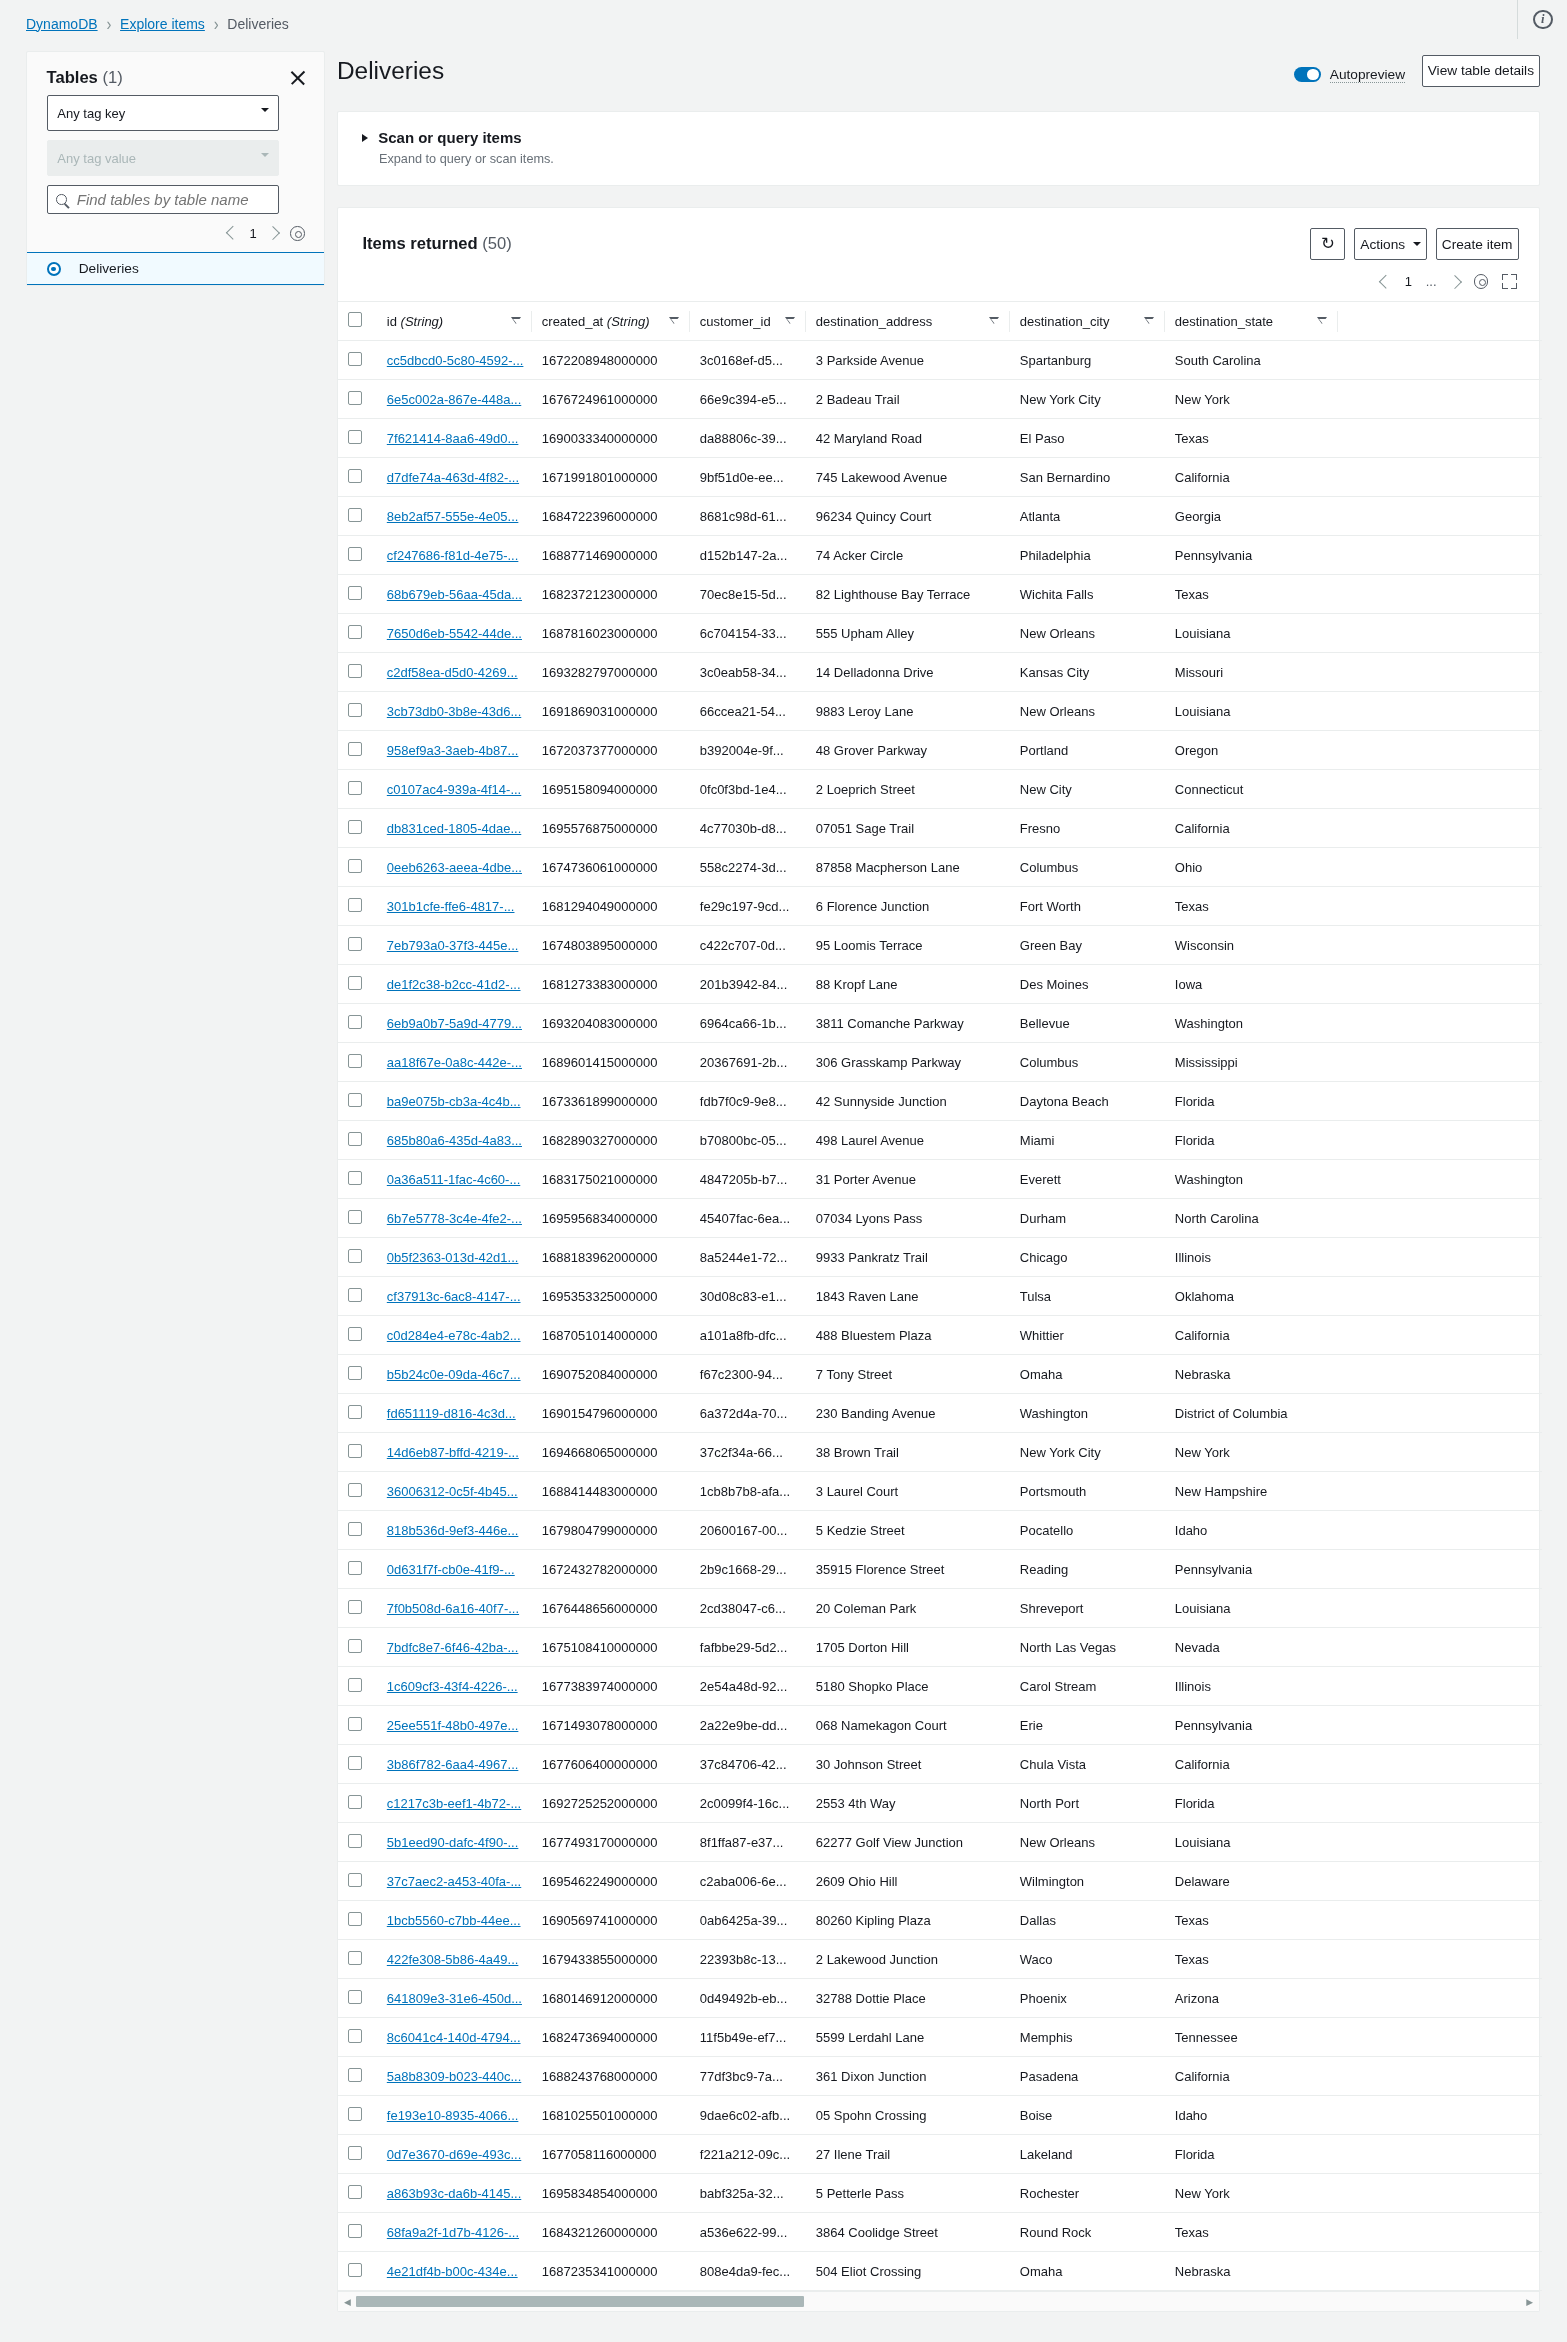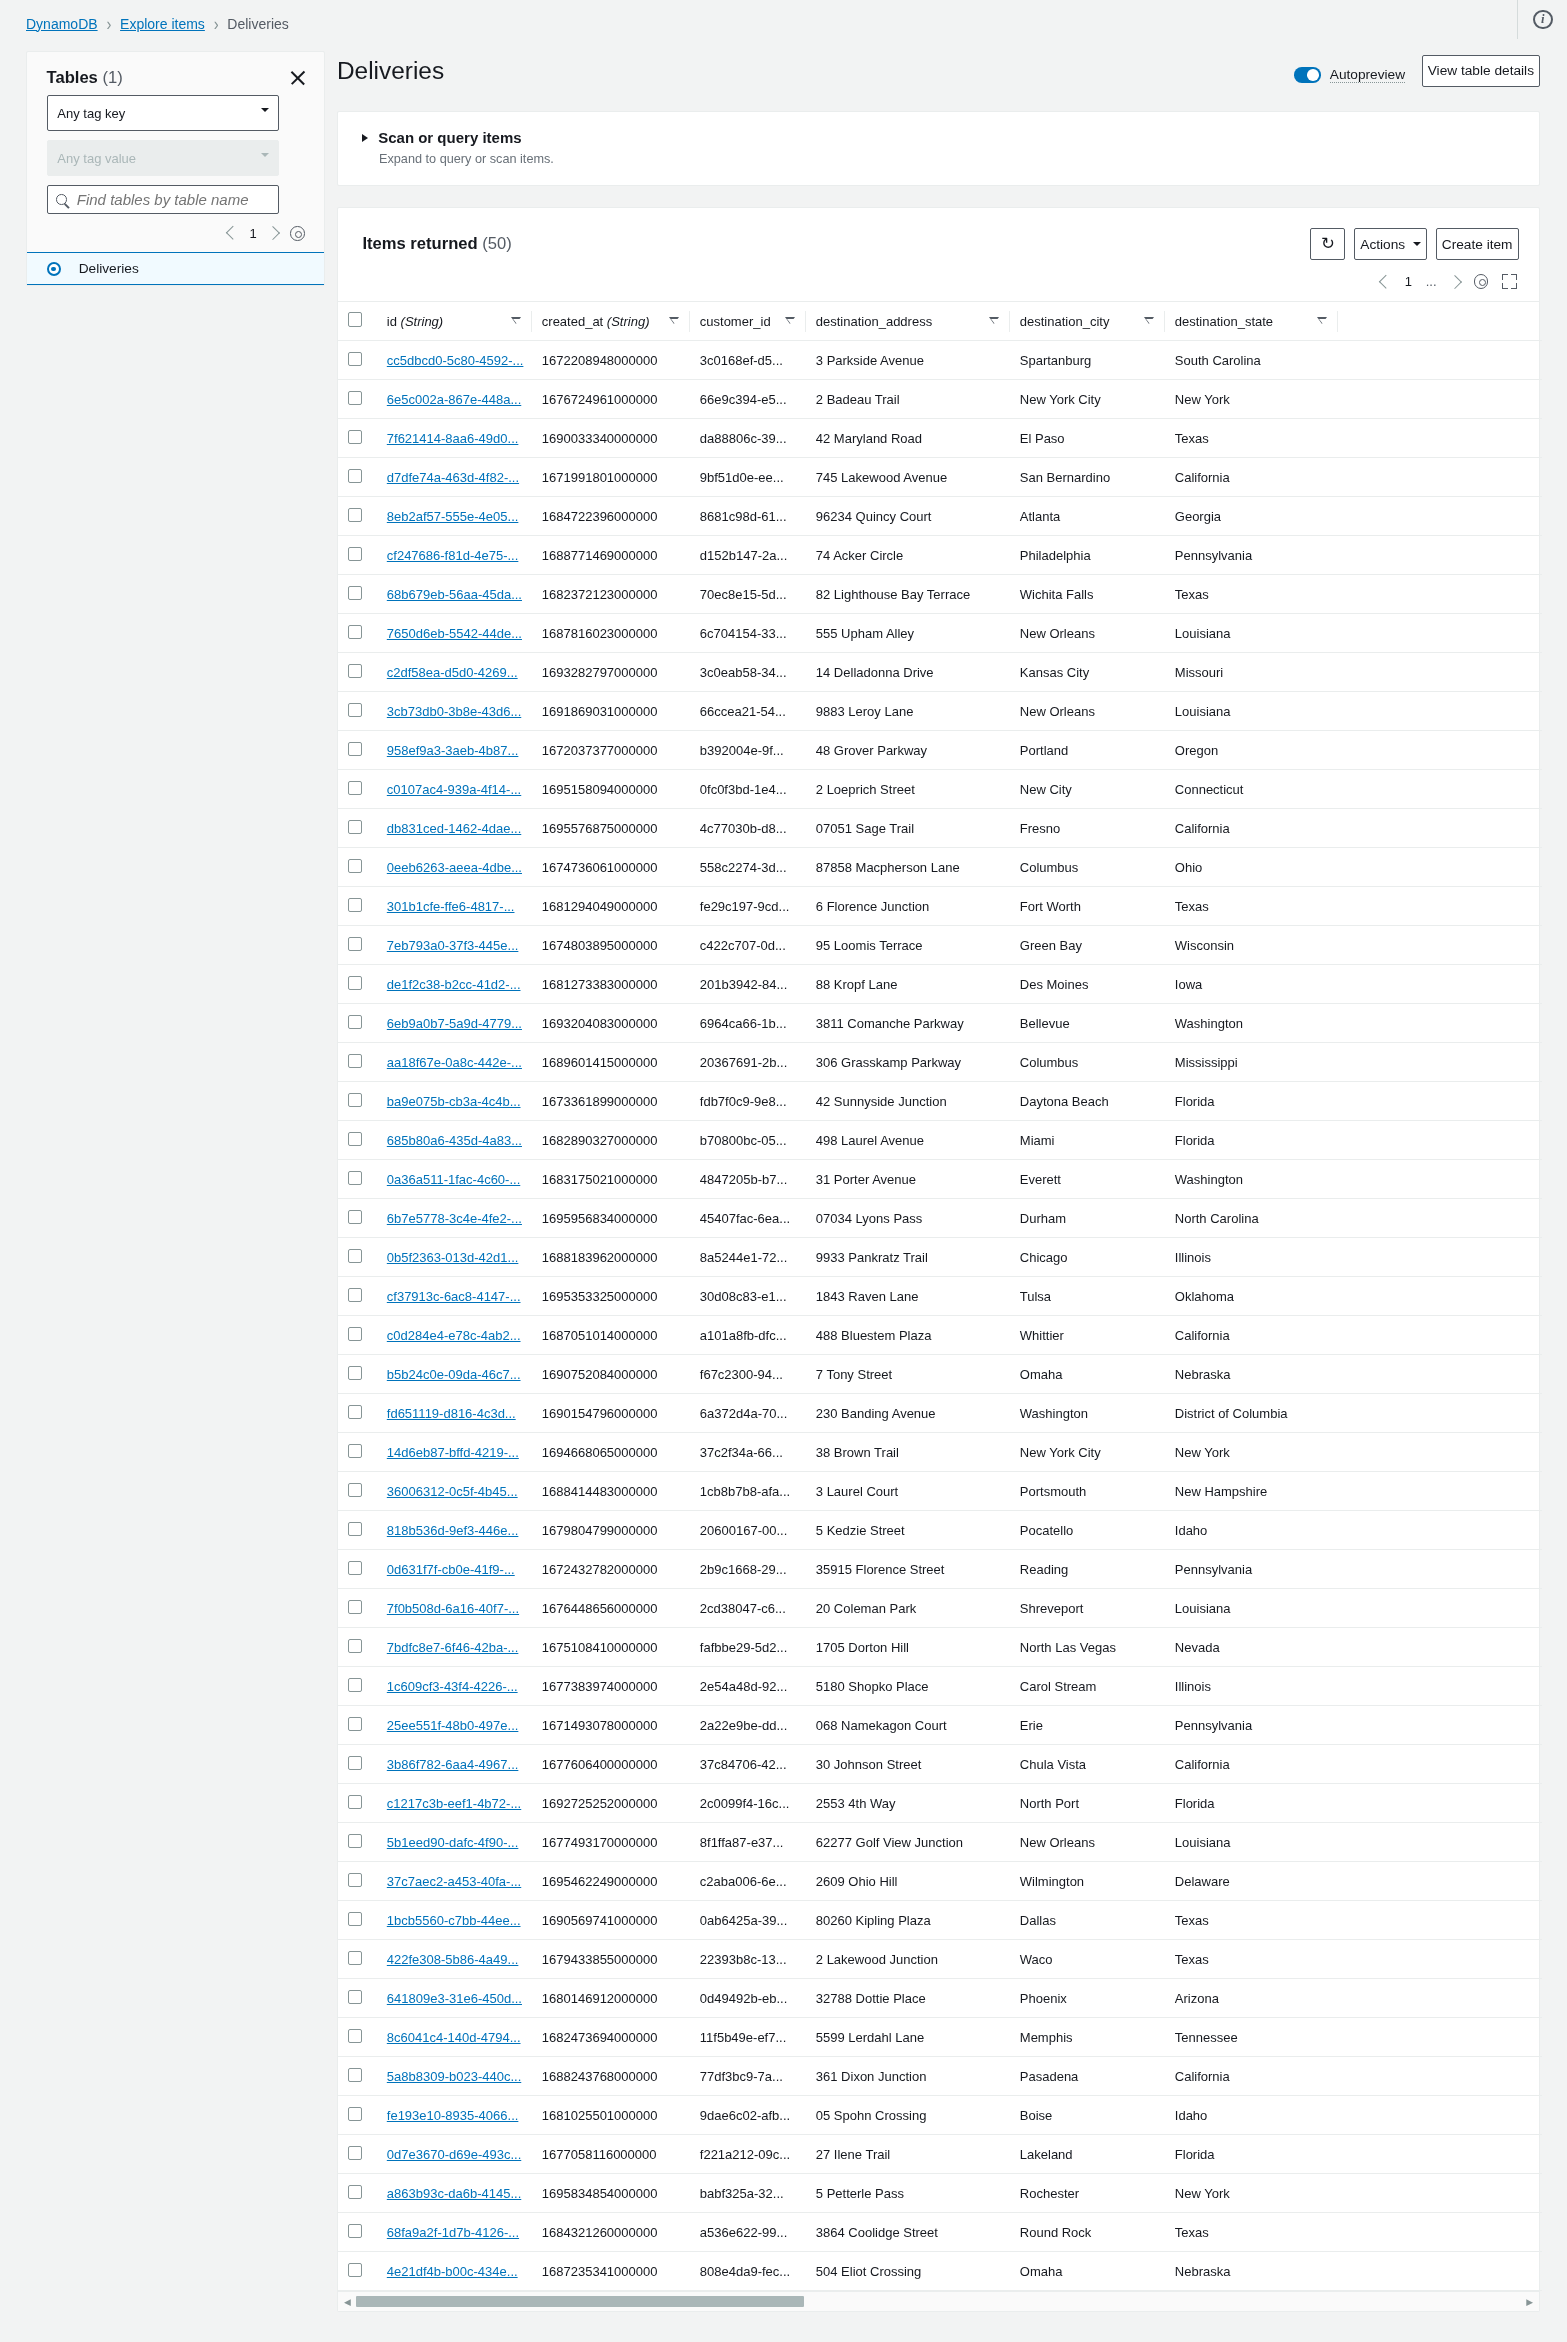--- a/index.html
+++ b/index.html
@@ -146,21 +146,21 @@
 
   
   .main { position: absolute; left: 337px; top: 51px; width: 1203px; }
 
   .main-head {
     display: flex; align-items: center; justify-content: space-between;
     height: 39px; margin-bottom: 20.5px;
   }
   .page-title { font-size: 24.4px; font-weight: normal; color: #16191f; }
   .head-right { display: flex; align-items: center; gap: 16.6px; }
-  .toggle-wrap { display: flex; align-items: flex-end; gap: 8.8px; margin-top: 8px; }
+  .toggle-wrap { display: flex; align-items: flex-start; gap: 8.8px; margin-top: 8px; }
   .toggle {
     width: 27px; height: 15.6px; border-radius: 7.8px; background: #0073bb;
     position: relative; cursor: pointer; flex: none;
   }
   .toggle::after {
     content: ""; position: absolute; right: 2px; top: 2px;
     width: 11.7px; height: 11.7px; border-radius: 50%; background: #fff;
   }
   .toggle-label {
     font-size: 13.7px; color: #16191f;
@@ -584,21 +584,21 @@
                 <td><span class="idlink">c0107ac4-939a-4f14-...</span></td>
                 <td><span class="cell-txt">1695158094000000</span></td>
                 <td><span class="cell-txt">0fc0f3bd-1e4...</span></td>
                 <td><span class="cell-txt">2 Loeprich Street</span></td>
                 <td><span class="cell-txt">New City</span></td>
                 <td><span class="cell-txt">Connecticut</span></td>
                 <td></td>
               </tr>
               <tr>
                 <td><span class="cb"></span></td>
-                <td><span class="idlink">db831ced-1462-4dae...</span></td>
+                <td><span class="idlink">db831ced-1805-4dae...</span></td>
                 <td><span class="cell-txt">1695576875000000</span></td>
                 <td><span class="cell-txt">4c77030b-d8...</span></td>
                 <td><span class="cell-txt">07051 Sage Trail</span></td>
                 <td><span class="cell-txt">Fresno</span></td>
                 <td><span class="cell-txt">California</span></td>
                 <td></td>
               </tr>
               <tr>
                 <td><span class="cb"></span></td>
                 <td><span class="idlink">0eeb6263-aeea-4dbe...</span></td>

